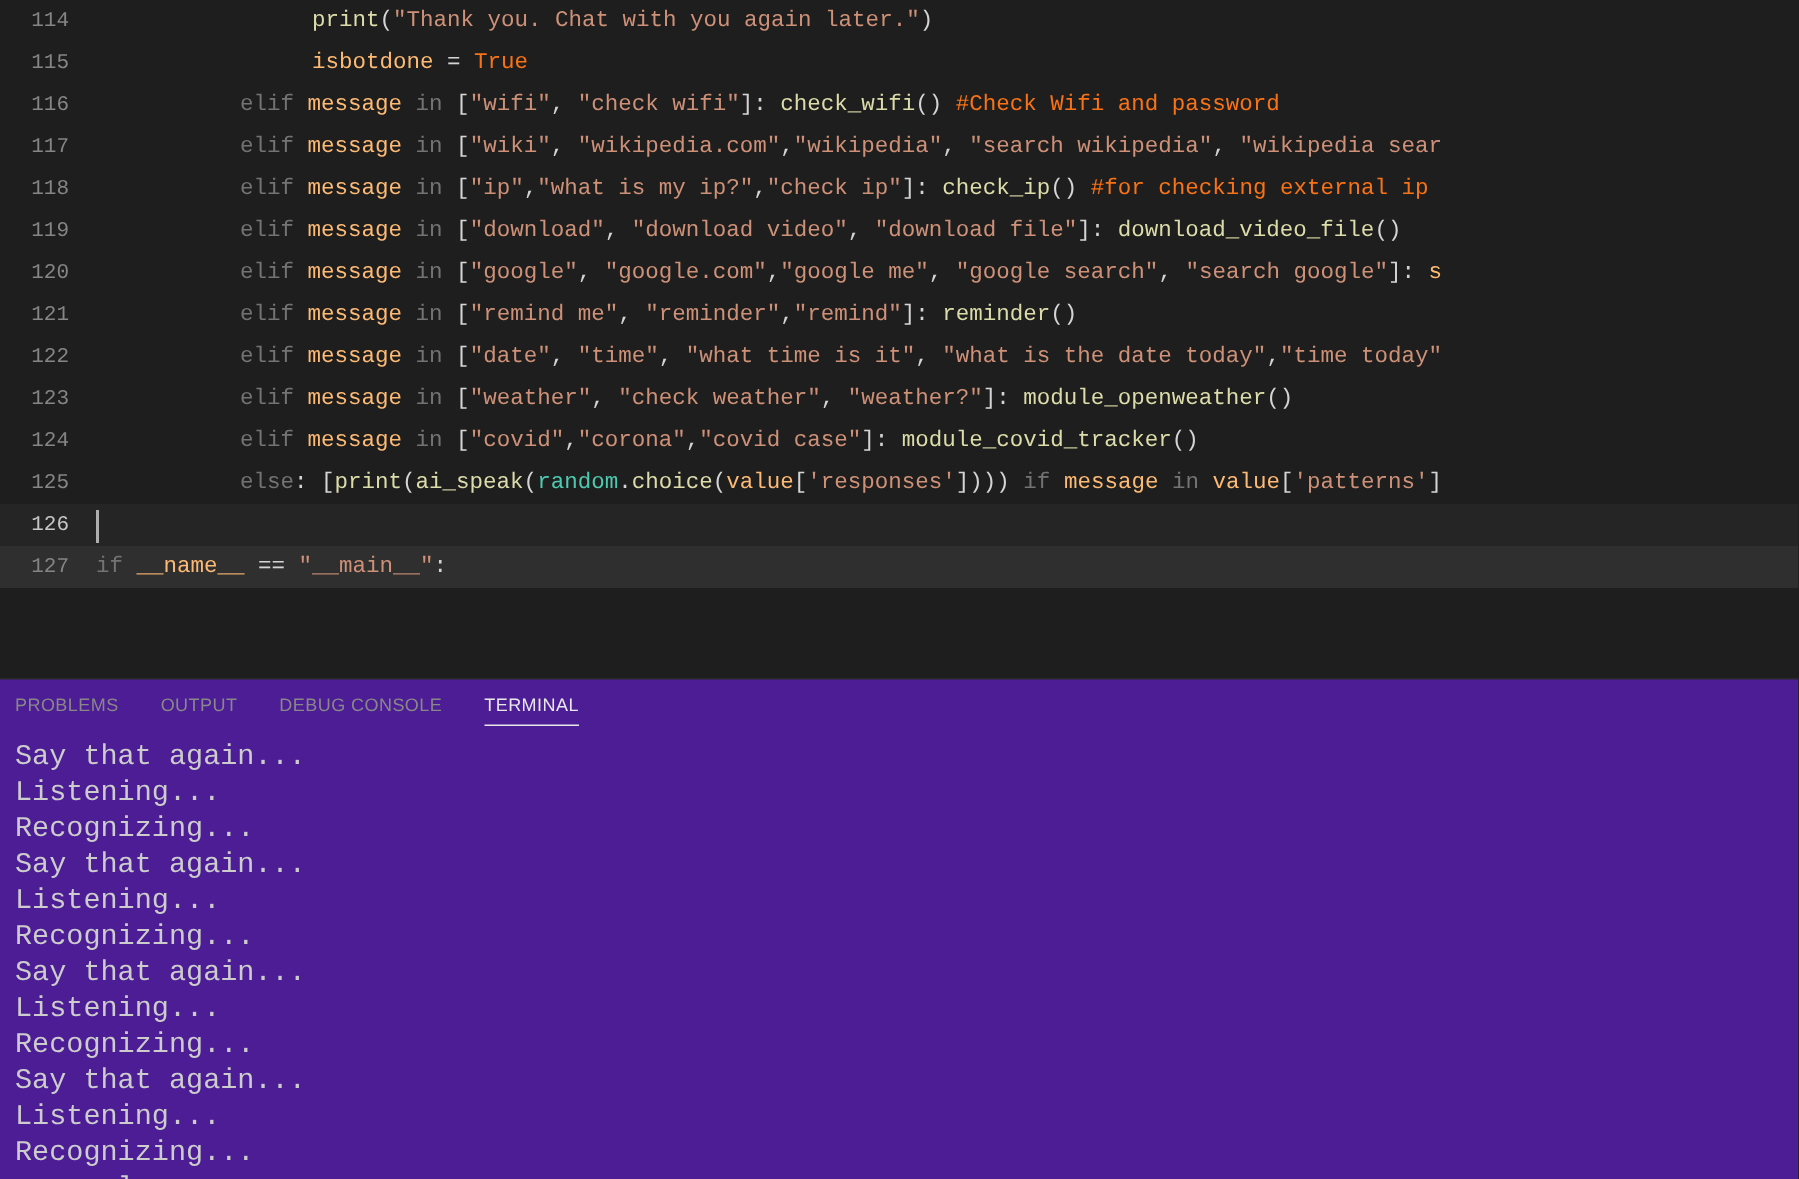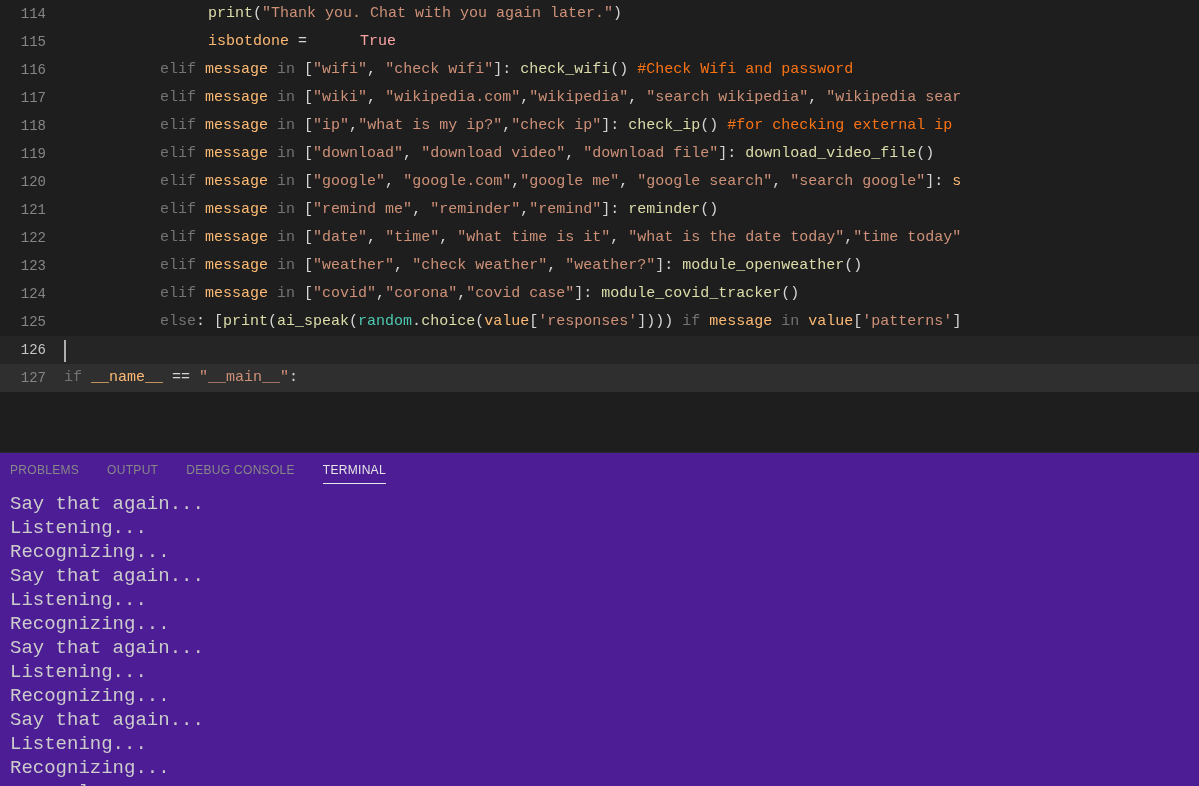--- a/index.html
+++ b/index.html
@@ -23,21 +23,21 @@
 .i2 { padding-left:144px; }
 .i0 { padding-left:0px; }
 .cursor { border-left:2px solid #aeafad; height:22px; display:inline-block; vertical-align:middle; margin-top:3px;}
 
 .k { color:#737373; }   
 .v { color:#fdba74; }   
 .o { color:#d4d4d4; }   
 .s { color:#ce9178; }   
 .f { color:#dcdcaa; }   
 .c { color:#f97316; }   
-.b { color:#fca5a5;margin-left:44px; }   
+.b { color:#f97316; }   
 .p { color:#d4d4d4; }   
 .mod { color:#4ec9b0; } 
 
 .panel {
   border-top:1px solid #2a2a2a;
   background:#4c1d95;
 }
 .tabs {
   display:flex;
   gap:28px;

